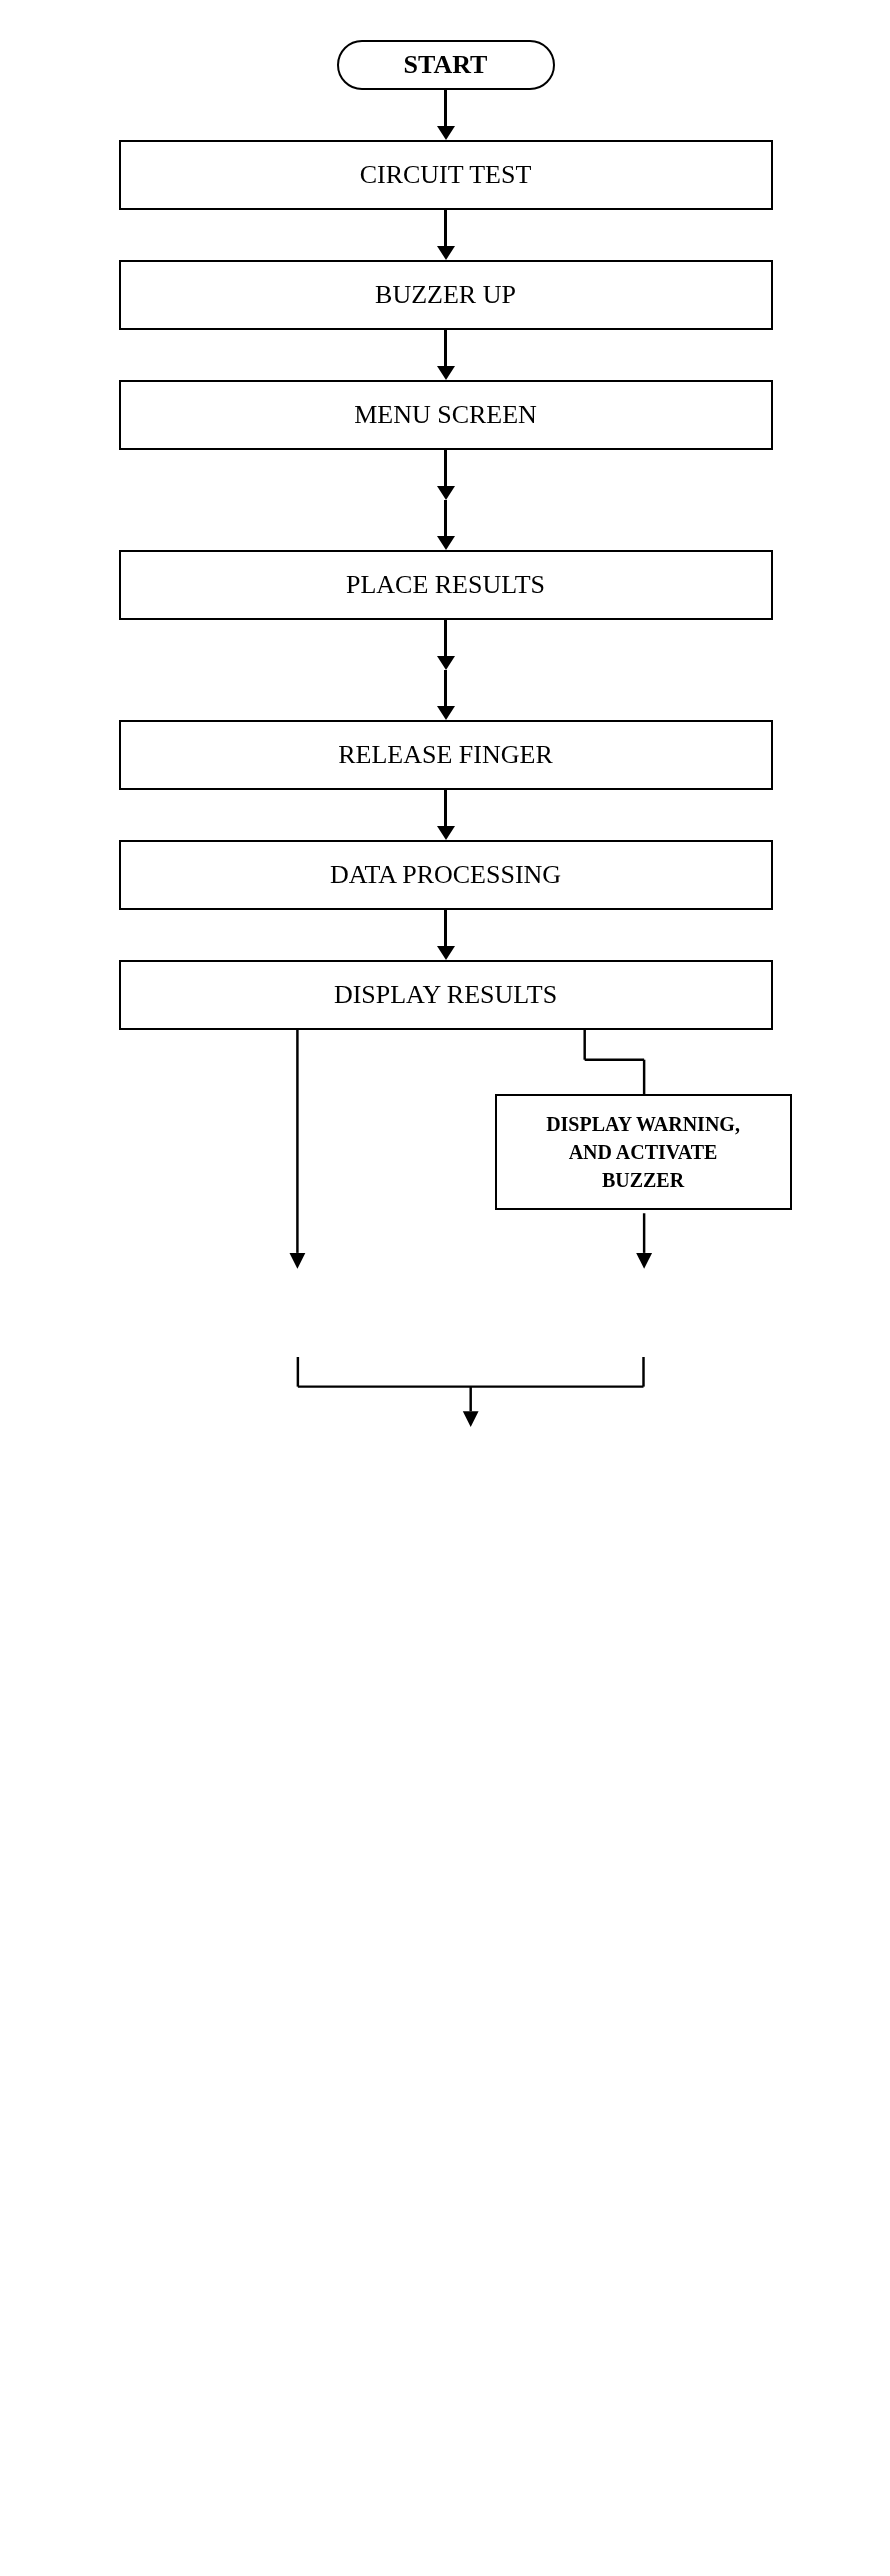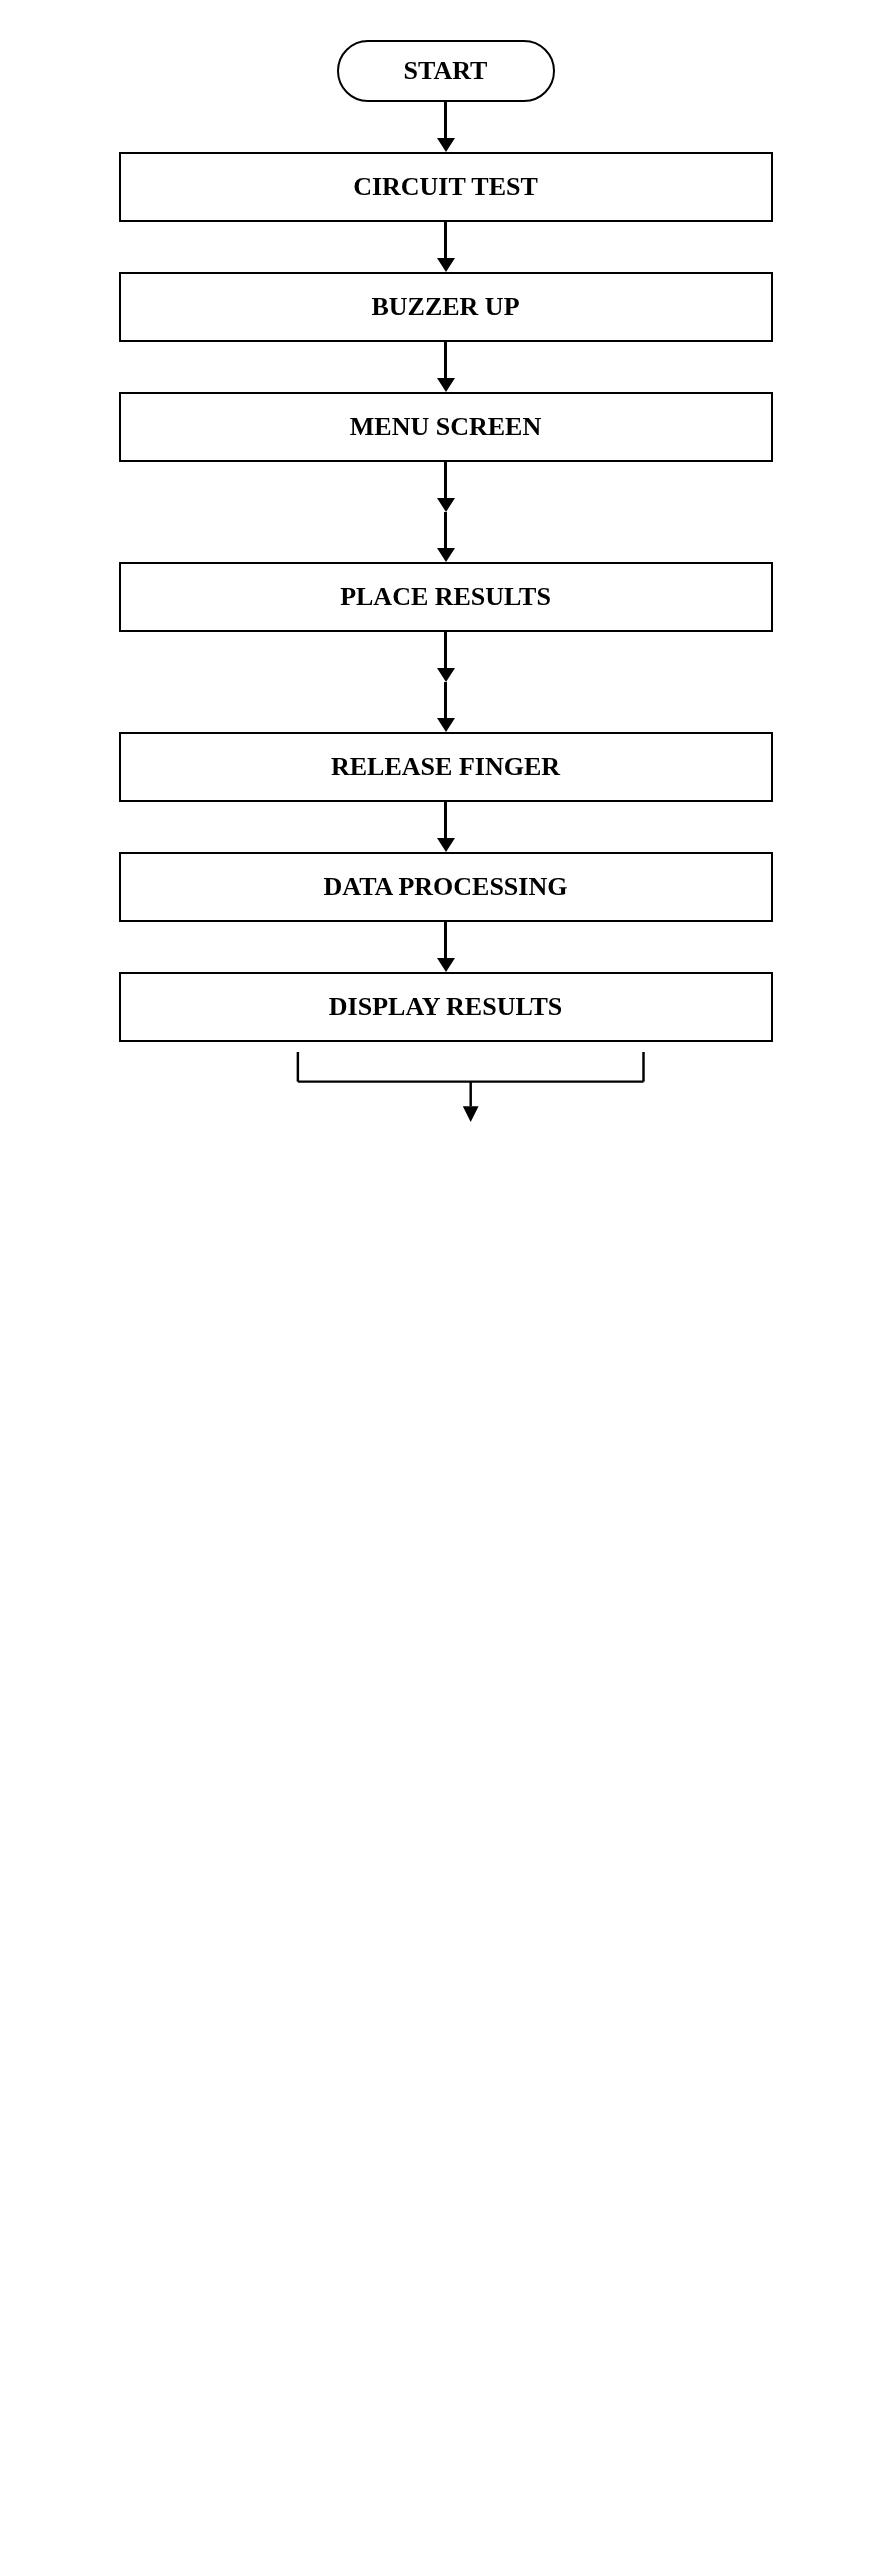--- a/index.html
+++ b/index.html
@@ -23,33 +23,33 @@
       display: flex;
       flex-direction: column;
       align-items: center;
       width: 100%;
       position: relative;
     }
 
     .node-start-end {
       border: 2.5px solid #000;
       border-radius: 40px;
-      padding: 14px 59px;
+      padding: 8px 59px;
       font-size: 26px;
       font-weight: bold;
       text-align: center;
       background: #fff;
       min-width: 218px;
     }
 
     .node-rect {
       border: 2.5px solid #000;
       padding: 18px 30px;
       font-size: 26px;
-      font-weight: bold;
+      font-weight: normal;
       text-align: center;
       background: #fff;
       width: 654px;
     }
 
     
     .arrow {
       display: flex;
       flex-direction: column;
       align-items: center;
@@ -132,20 +132,35 @@
 
   <div class="node-rect">DATA PROCESSING</div>
 
   <div class="arrow">
     <div class="arrow-line"></div>
     <div class="arrow-head"></div>
   </div>
 
   <div class="node-rect">DISPLAY RESULTS</div>
 
+<div style="position: relative; width: 694px; height: 317px;">
+      <svg width="694" height="317" style="position: absolute; top: 0px; left: 0px; overflow: visible;" viewBox="0 0 700 320">
+        <line x1="200" y1="0" x2="200" y2="225" stroke="#000" stroke-width="2.5"></line>
+        <polygon points="200,241 192,225 208,225" fill="#000"></polygon>
+        <line x1="490" y1="0" x2="490" y2="30" stroke="#000" stroke-width="2.5"></line>
+        <line x1="490" y1="30" x2="550" y2="30" stroke="#000" stroke-width="2.5"></line>
+        <line x1="550" y1="30" x2="550" y2="65" stroke="#000" stroke-width="2.5"></line>
+        <polygon points="550,81 542,65 558,65" fill="#000"></polygon>
+        <line x1="550" y1="185" x2="550" y2="225" stroke="#000" stroke-width="2.5"></line>
+        <polygon points="550,241 542,225 558,225" fill="#000"></polygon>
+      </svg>
+      <div style="position: absolute; left: 396px; top: 64px; width: 297px; border: 2.5px solid rgb(0, 0, 0); padding: 14px 16px; font-size: 20px; font-weight: bold; text-align: center; background: rgb(255, 255, 255); font-family: &quot;Times New Roman&quot;, serif; line-height: 1.4; white-space: pre-line;">DISPLAY WARNING,
+AND ACTIVATE
+BUZZER</div>
+    </div>
     <div style="display: flex; flex-direction: column; align-items: center; height: 10px;"></div>
     <svg width="694" height="79" style="overflow: visible;" viewBox="0 0 700 80">
       <line x1="200" y1="0" x2="200" y2="30" stroke="#000" stroke-width="2.5"></line>
       <line x1="550" y1="0" x2="550" y2="30" stroke="#000" stroke-width="2.5"></line>
       <line x1="200" y1="30" x2="550" y2="30" stroke="#000" stroke-width="2.5"></line>
       <line x1="375" y1="30" x2="375" y2="55" stroke="#000" stroke-width="2.5"></line>
       <polygon points="375,71 367,55 383,55" fill="#000"></polygon>
     </svg>
   </div>
 

